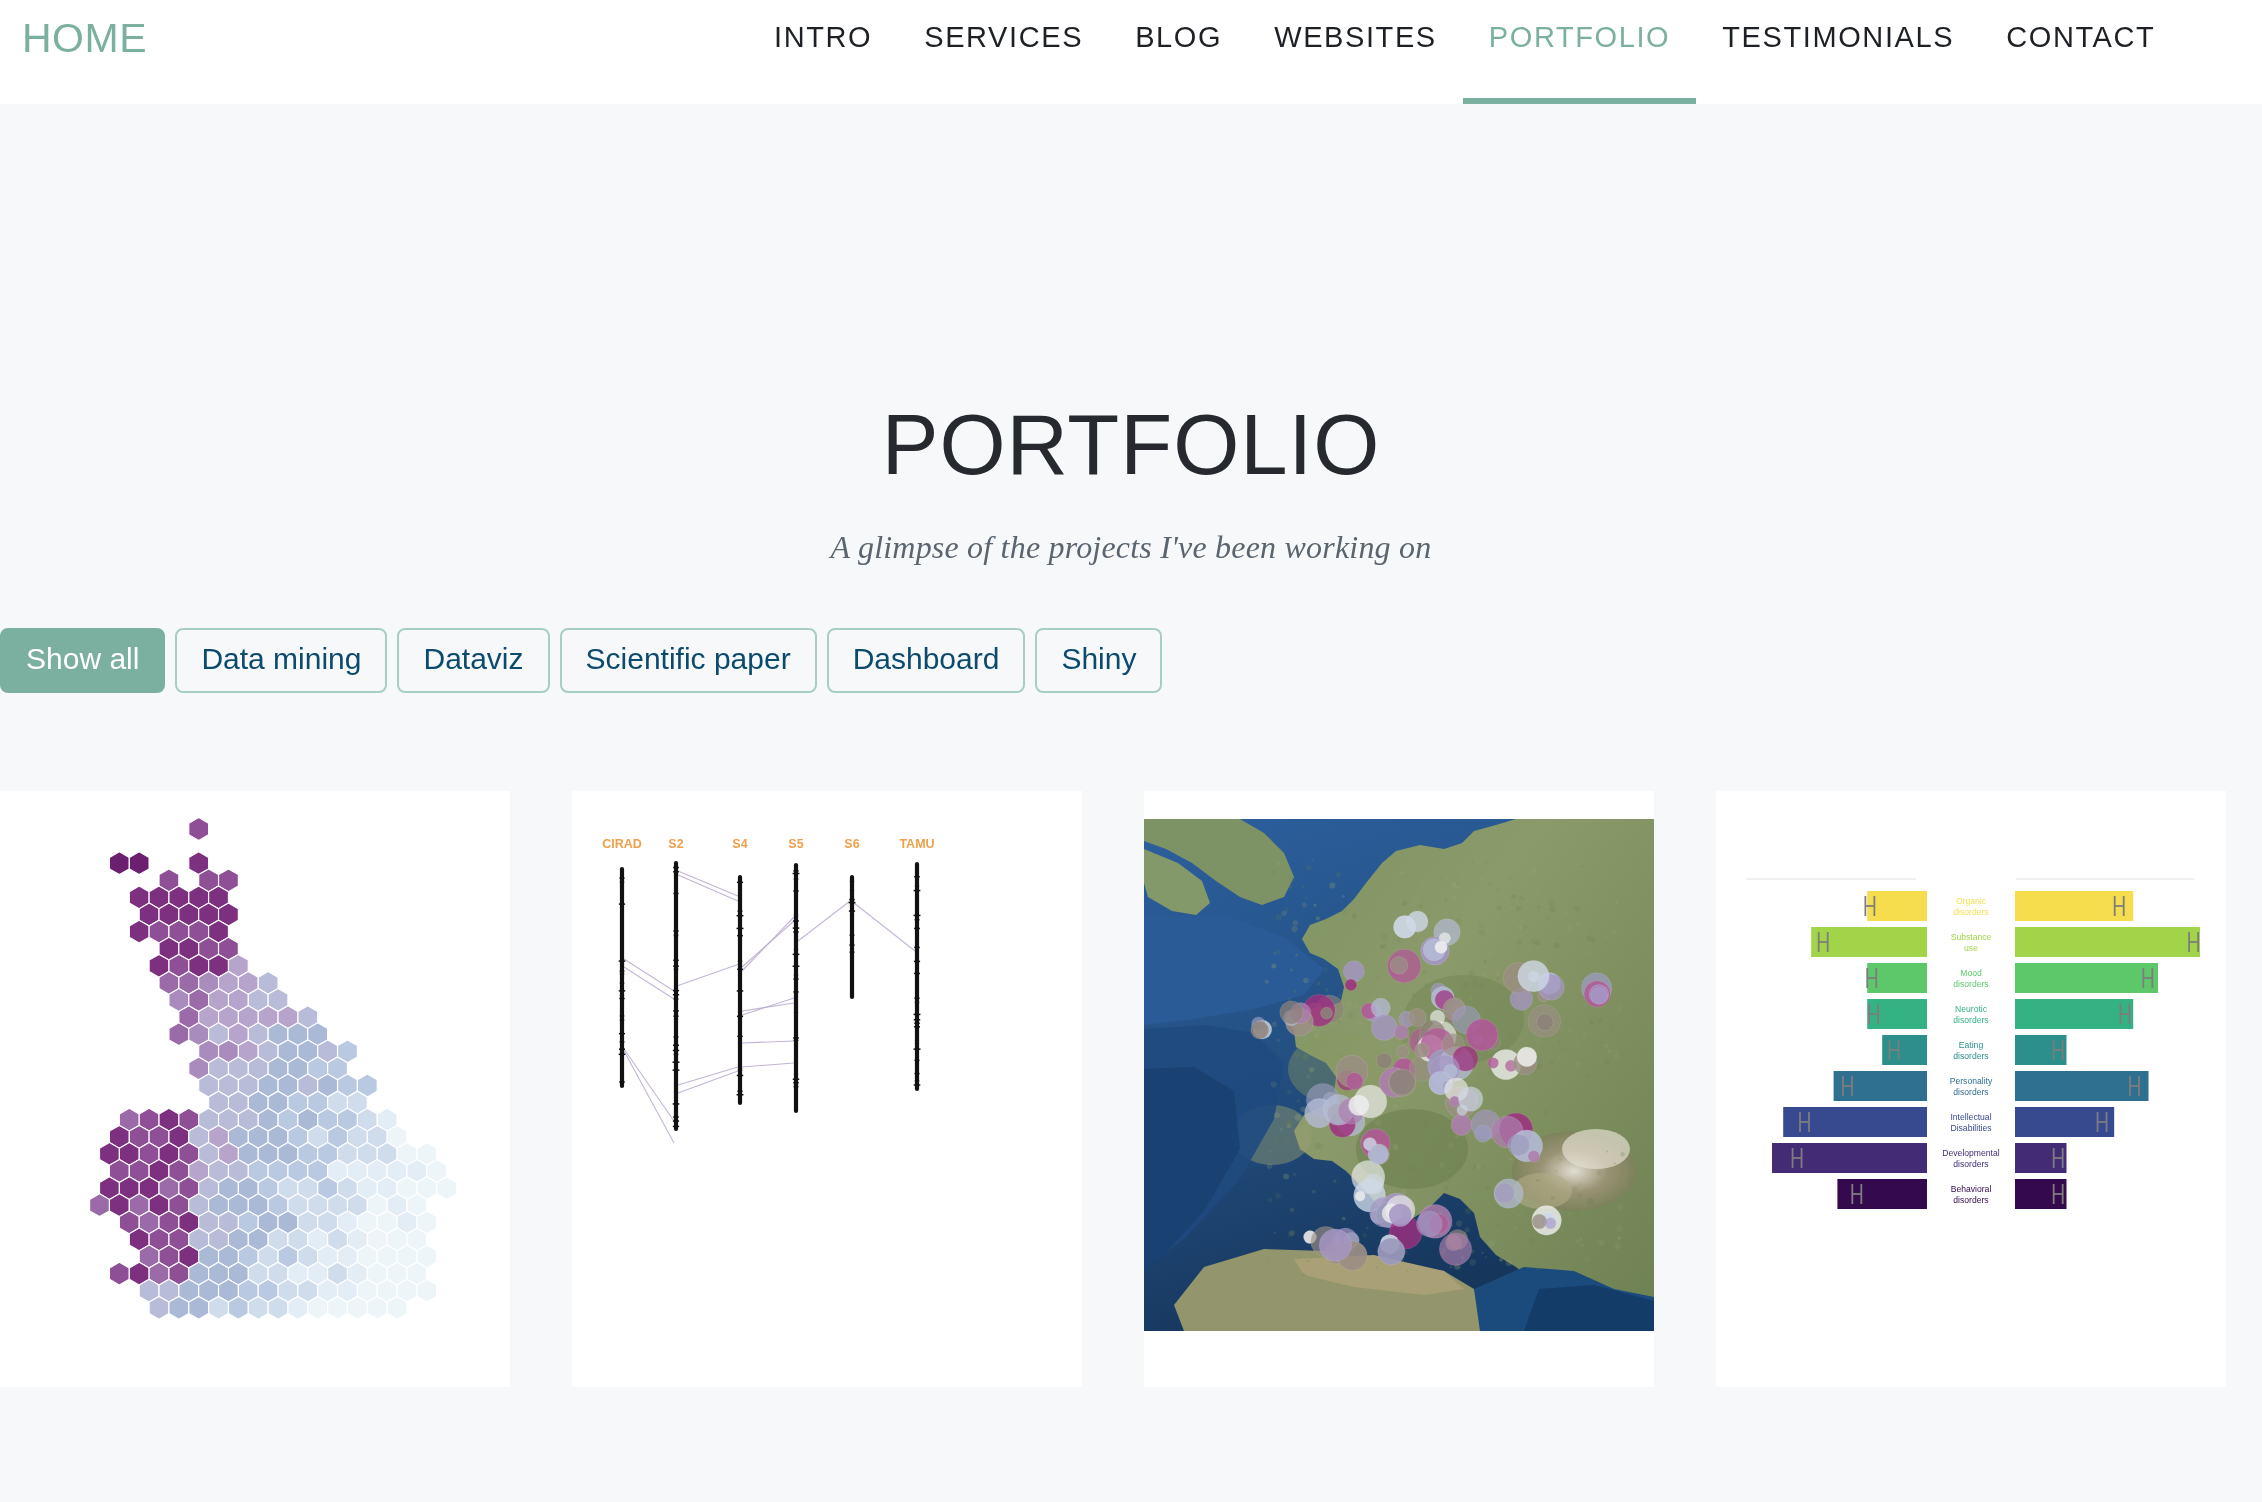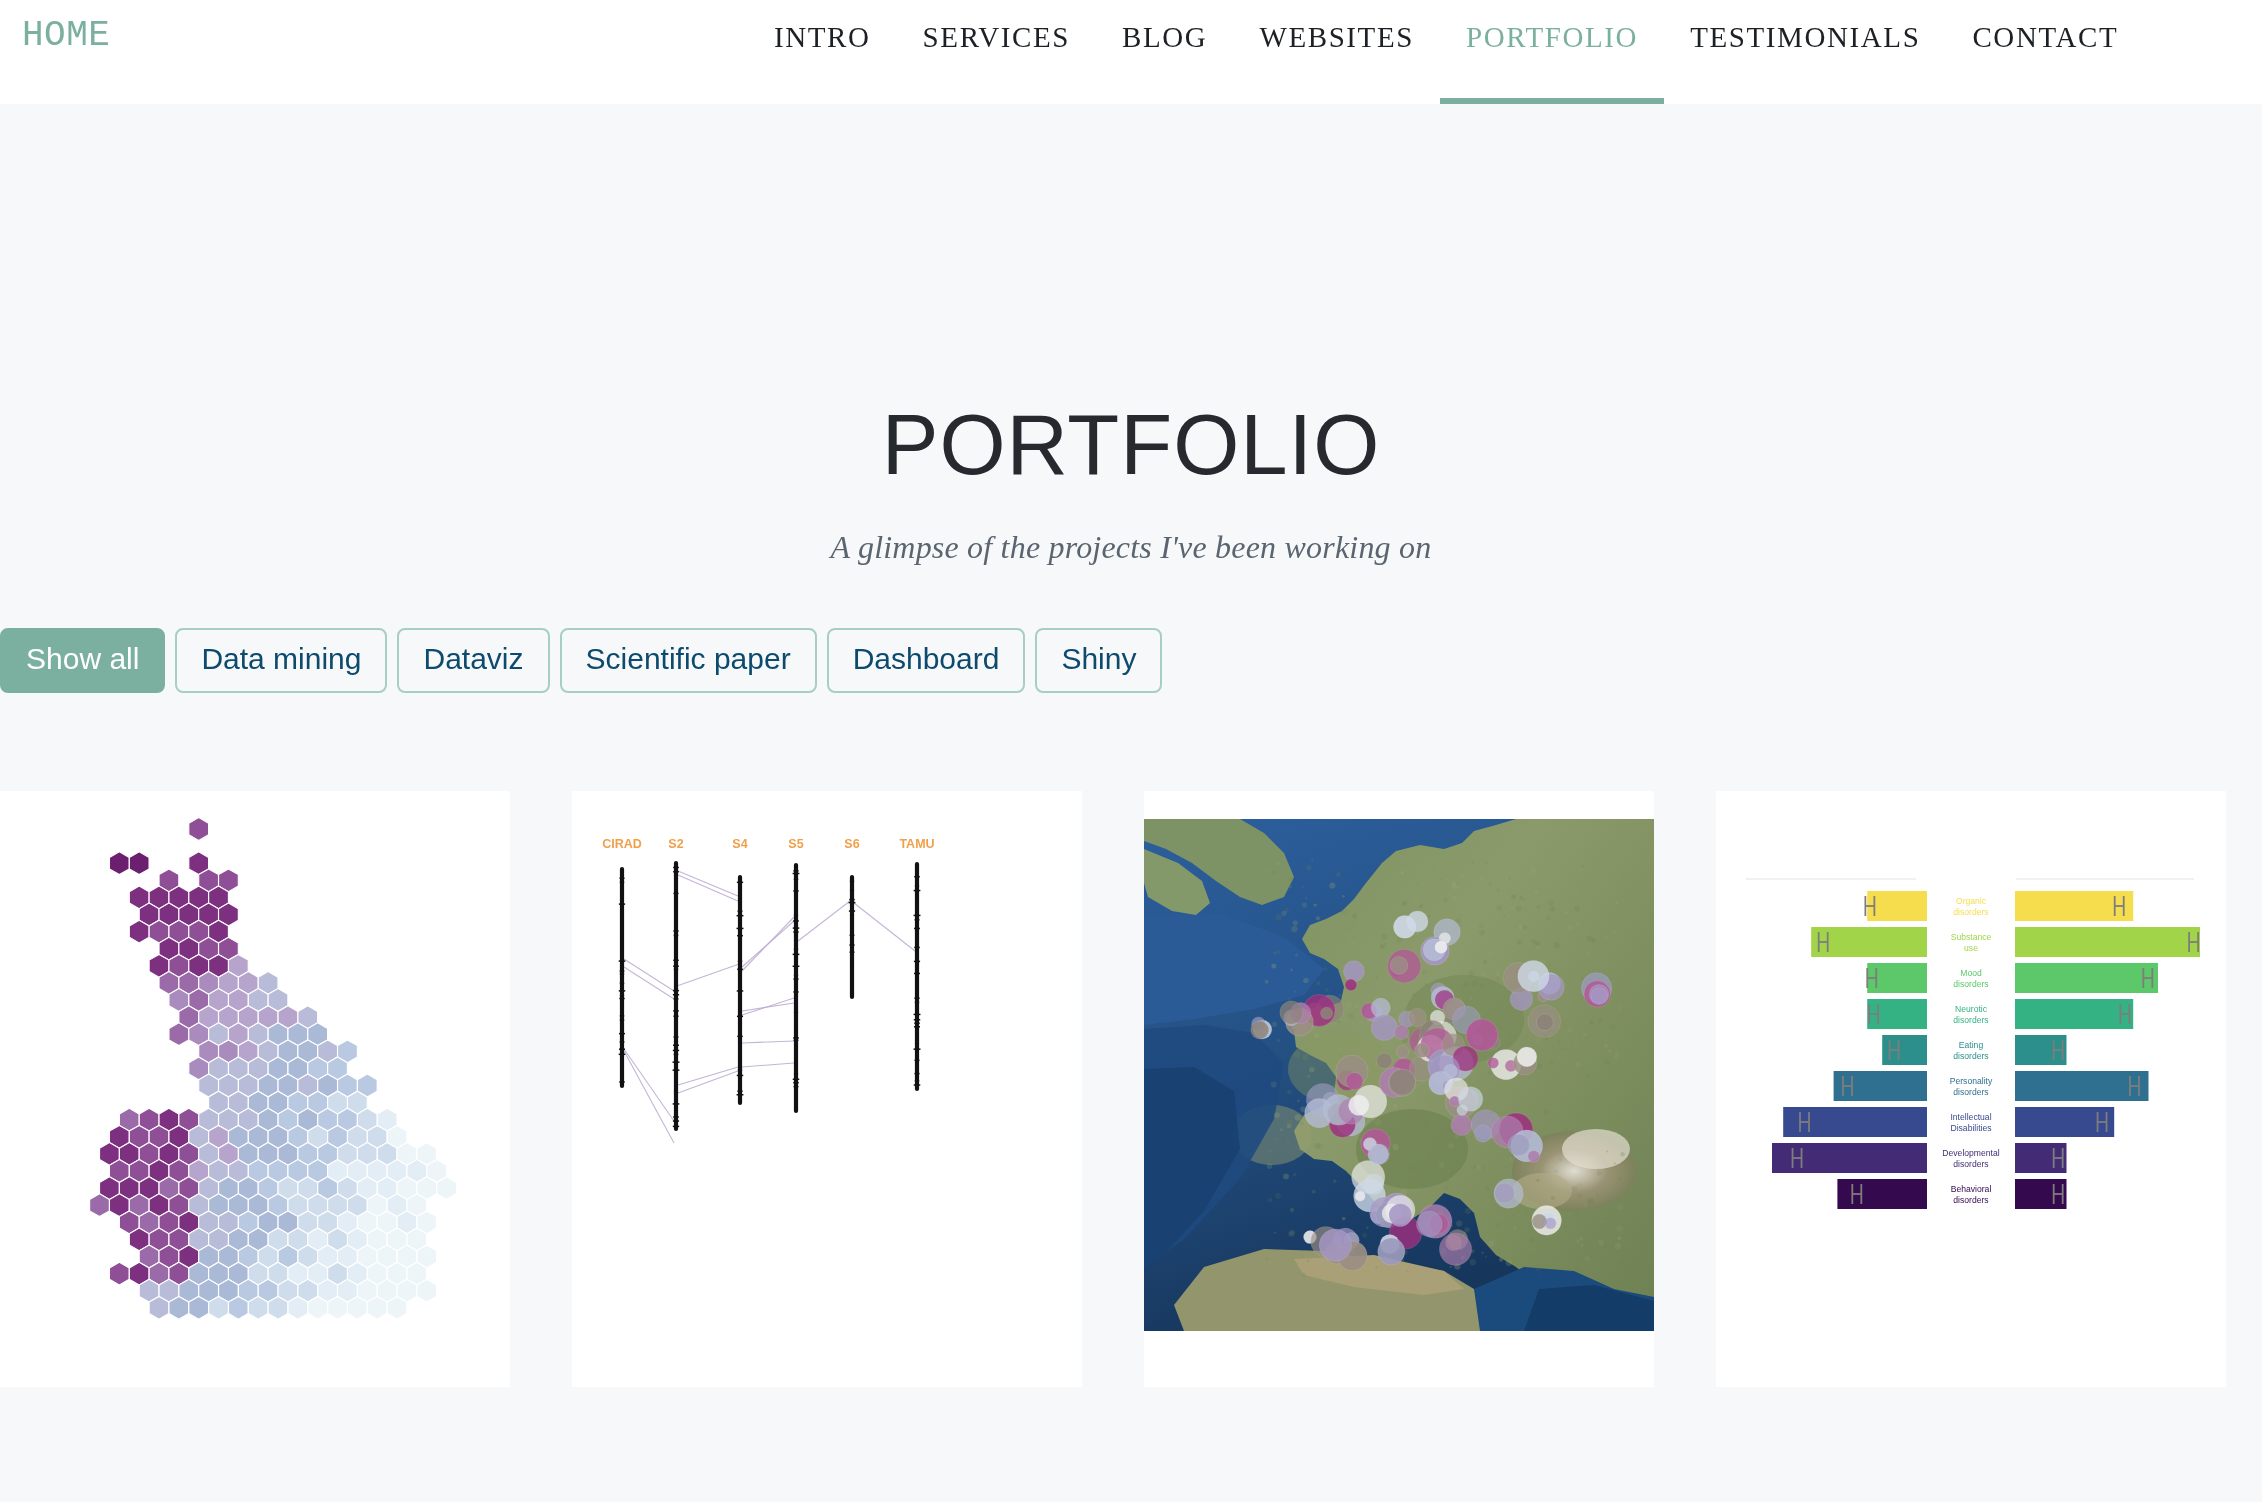--- a/index.html
+++ b/index.html
@@ -22,42 +22,42 @@
     width: 100%;
     height: 104px;
     background: #ffffff;
     display: flex;
     align-items: flex-start;
     padding-top: 18px;
   }
 
   .brand {
     margin-left: 22px;
-    font-family: Liberation Mono, monospace;
-    font-size: 36px;
+    font-family: Liberation Sans, sans-serif;
+    font-size: 41px;
     letter-spacing: 0.5px;
     color: #7bb0a0;
     line-height: 1;
     text-decoration: none;
     white-space: nowrap;
   }
 
   .nav-links {
     position: absolute;
     left: 748px;
     top: 20px;
     display: flex;
     align-items: flex-start;
     gap: 0;
     height: 84px;
   }
 
   .nav-item {
     position: relative;
-    font-family: Liberation Serif, serif;
+    font-family: Liberation Sans, sans-serif;
     font-size: 29px;
     font-weight: 400;
     letter-spacing: 1.6px;
     color: #1d2025;
     text-decoration: none;
     white-space: nowrap;
     padding: 0 26px;
     height: 84px;
     line-height: 34px;
     cursor: pointer;

